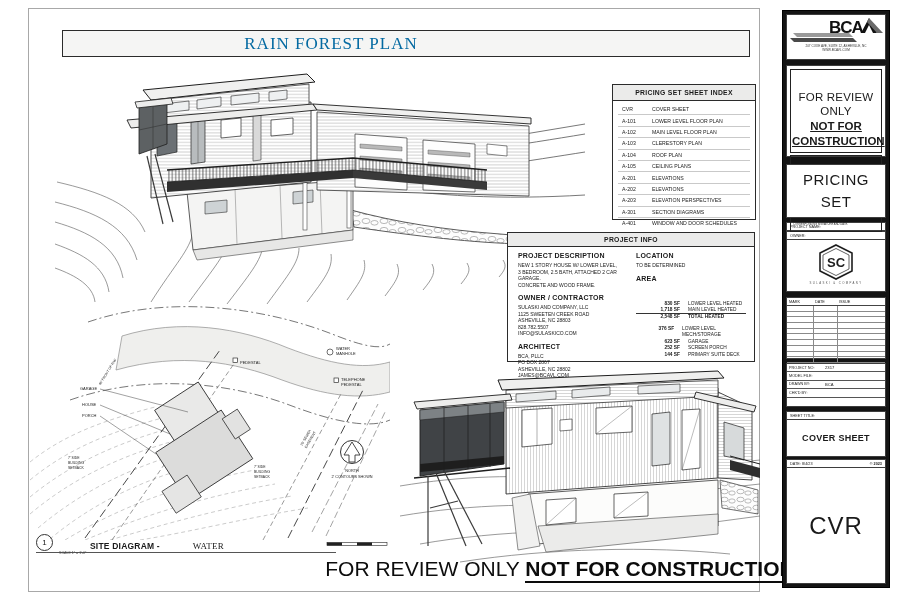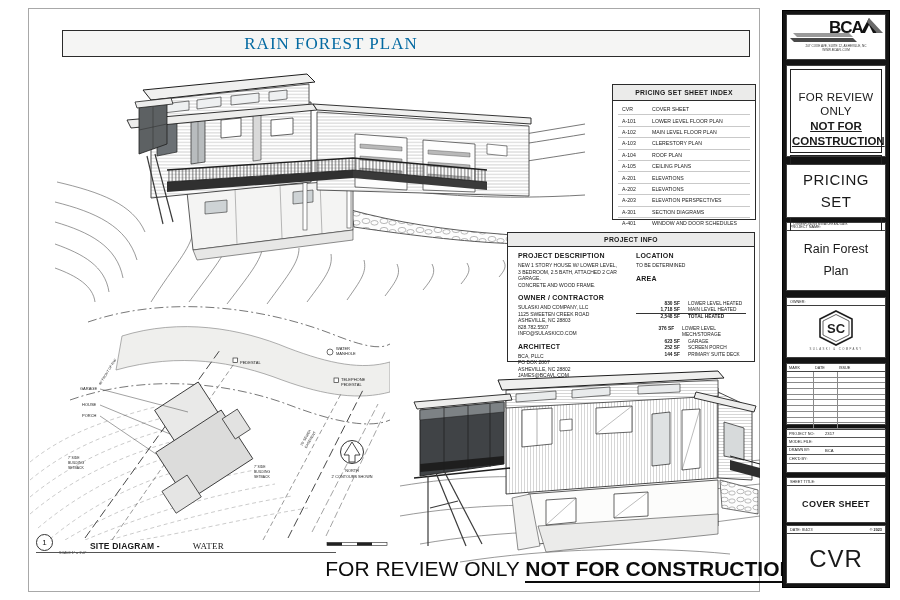--- a/index.html
+++ b/index.html
@@ -516,24 +516,20 @@
         <span class="nb">THIS DRAWING SHALL NOT BE USED FOR THE PURPOSE OF CONSTRUCTION UNLESS THE PROJECT ARCHITECT'S SEAL AND SIGNATURE APPEAR ALONG WITH ITS CORRESPONDING SIGNATURE AND DATE.</span>
       </div>
     </div>
 
     <div class="tb-sec" id="tb-pricing">
       <div>PRICING</div>
       <div>SET</div>
     </div>
 
     <div class="tb-strip">PROJECT NAME:</div>
-    <div class="tb-sec" id="tb-pname" style="border-top:none;">
-      <div>Rain Forest</div>
-      <div>Plan</div>
-    </div>
 
     <div class="tb-strip">OWNER:</div>
     <div class="tb-sec" id="tb-owner" style="border-top:none;">
       <svg width="44" height="38" viewBox="0 0 44 38" style="margin:1px auto 0 auto">
         <polygon points="22,2 38,10 38,28 22,36 6,28 6,10" fill="none" stroke="#1d1d1d" stroke-width="1.6"></polygon>
         <polygon points="22,5.5 35,12 35,26 22,32.5 9,26 9,12" fill="none" stroke="#1d1d1d" stroke-width="0.7"></polygon>
         <text x="22" y="24" text-anchor="middle" font-size="13" font-weight="bold" fill="#1d1d1d">SC</text>
       </svg>
       <div class="cap">SULASKI &amp; COMPANY</div>
     </div>

